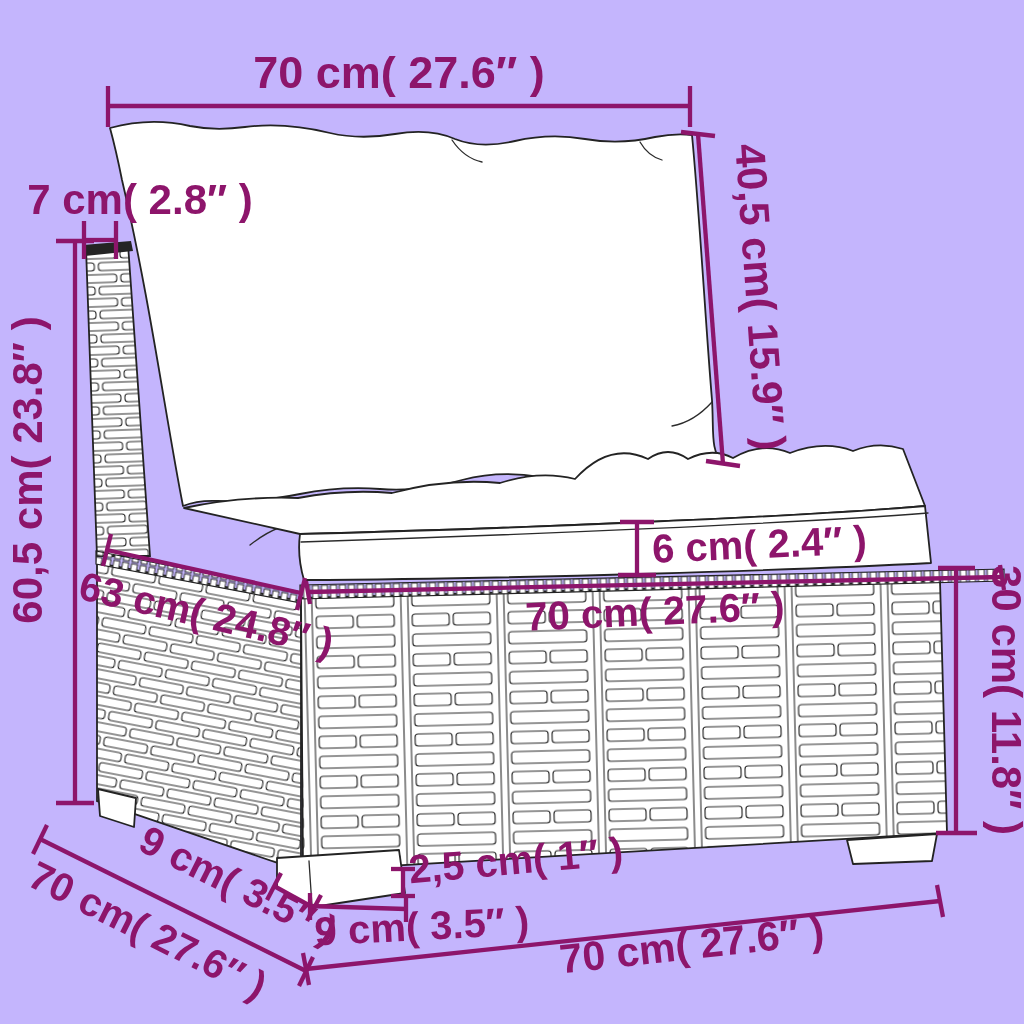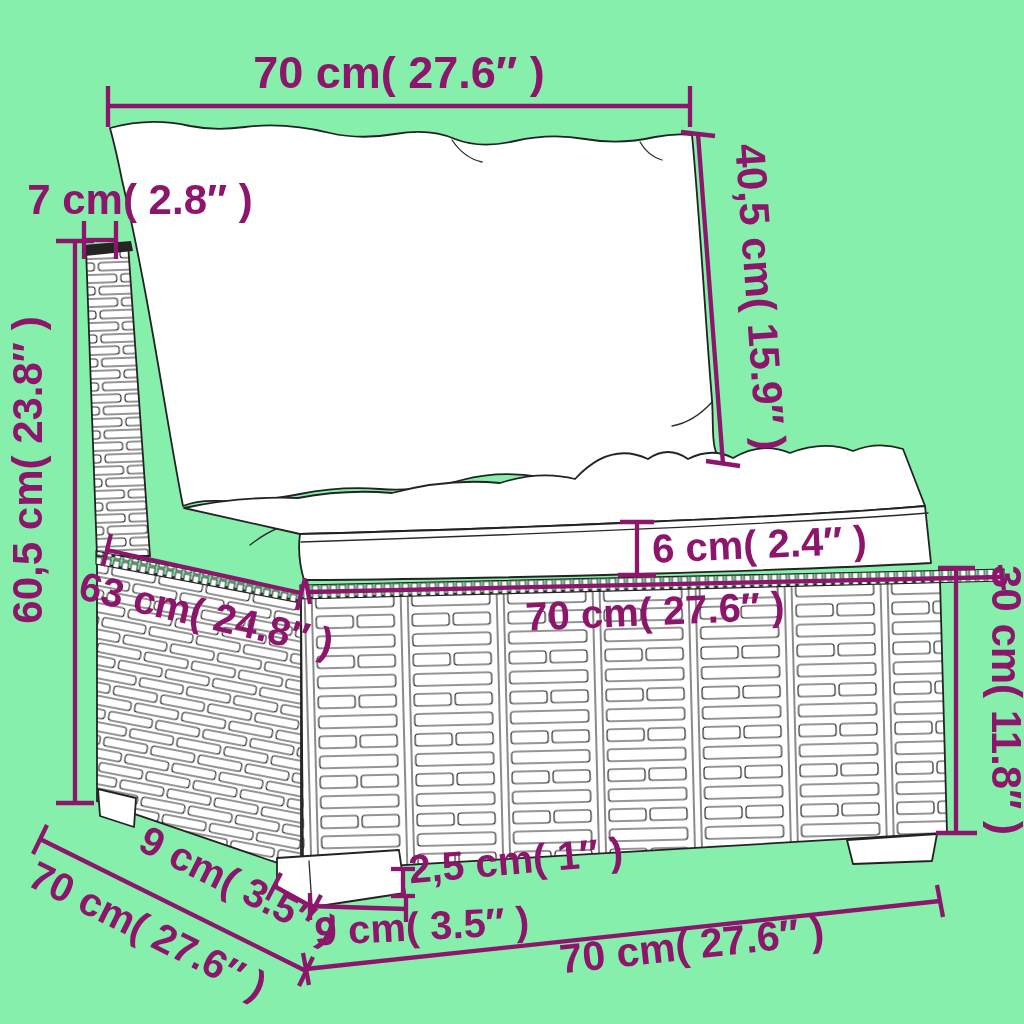--- a/index.html
+++ b/index.html
@@ -1,16 +1,16 @@
 <!DOCTYPE html>
 <html><head>
 <meta charset="utf-8">
 <style>
   html,body{margin:0;padding:0;background:#fff;}
-  .stage{position:relative;width:1024px;height:1024px;background:#86efac;overflow:hidden;}
+  .stage{position:relative;width:1024px;height:1024px;background:#c4b5fd;overflow:hidden;}
   svg{display:block;}
   .outline{fill:#ffffff;stroke:#232323;stroke-width:1.8;stroke-linejoin:round;}
   .thin{fill:none;stroke:#2b2b2b;stroke-width:1.3;stroke-linecap:round;}
   .dim{stroke:#8D156B;stroke-width:4.3;stroke-linecap:butt;fill:none;}
   .dimtxt{fill:#8D156B;font-family:"Liberation Sans","DejaVu Sans",sans-serif;
           font-weight:bold;font-size:40px;}
   .fs45{font-size:45px;} .fs42{font-size:42px;} .fs41{font-size:41px;}
   .anchor{text-anchor:middle;}
 </style>
 </head>

